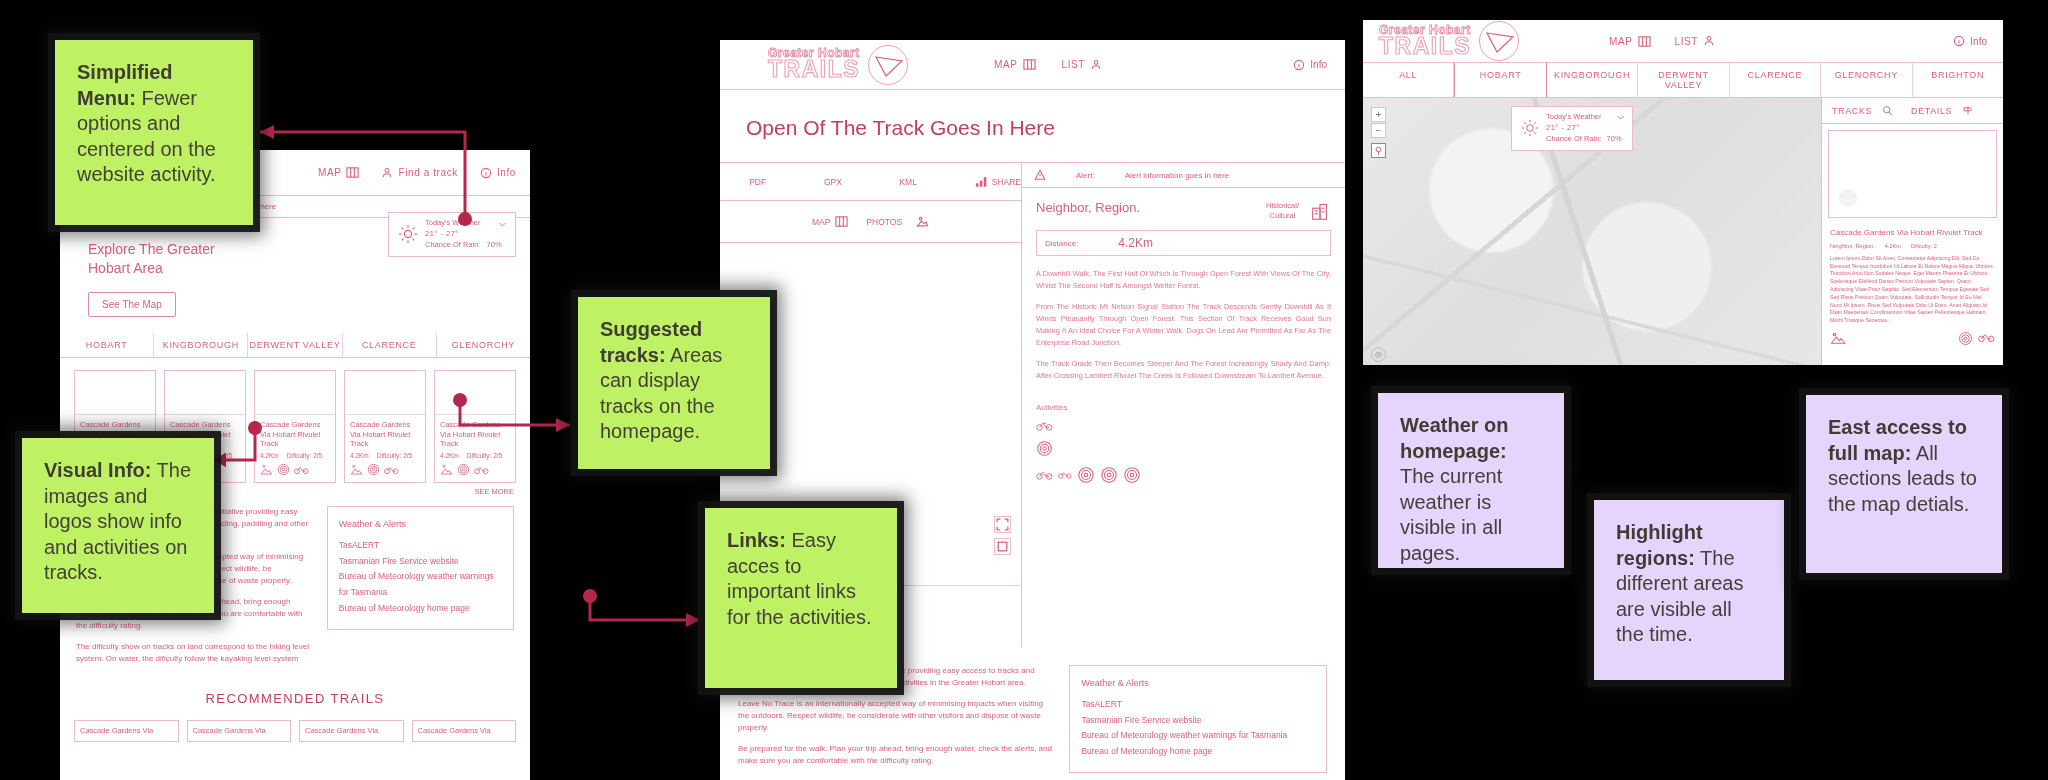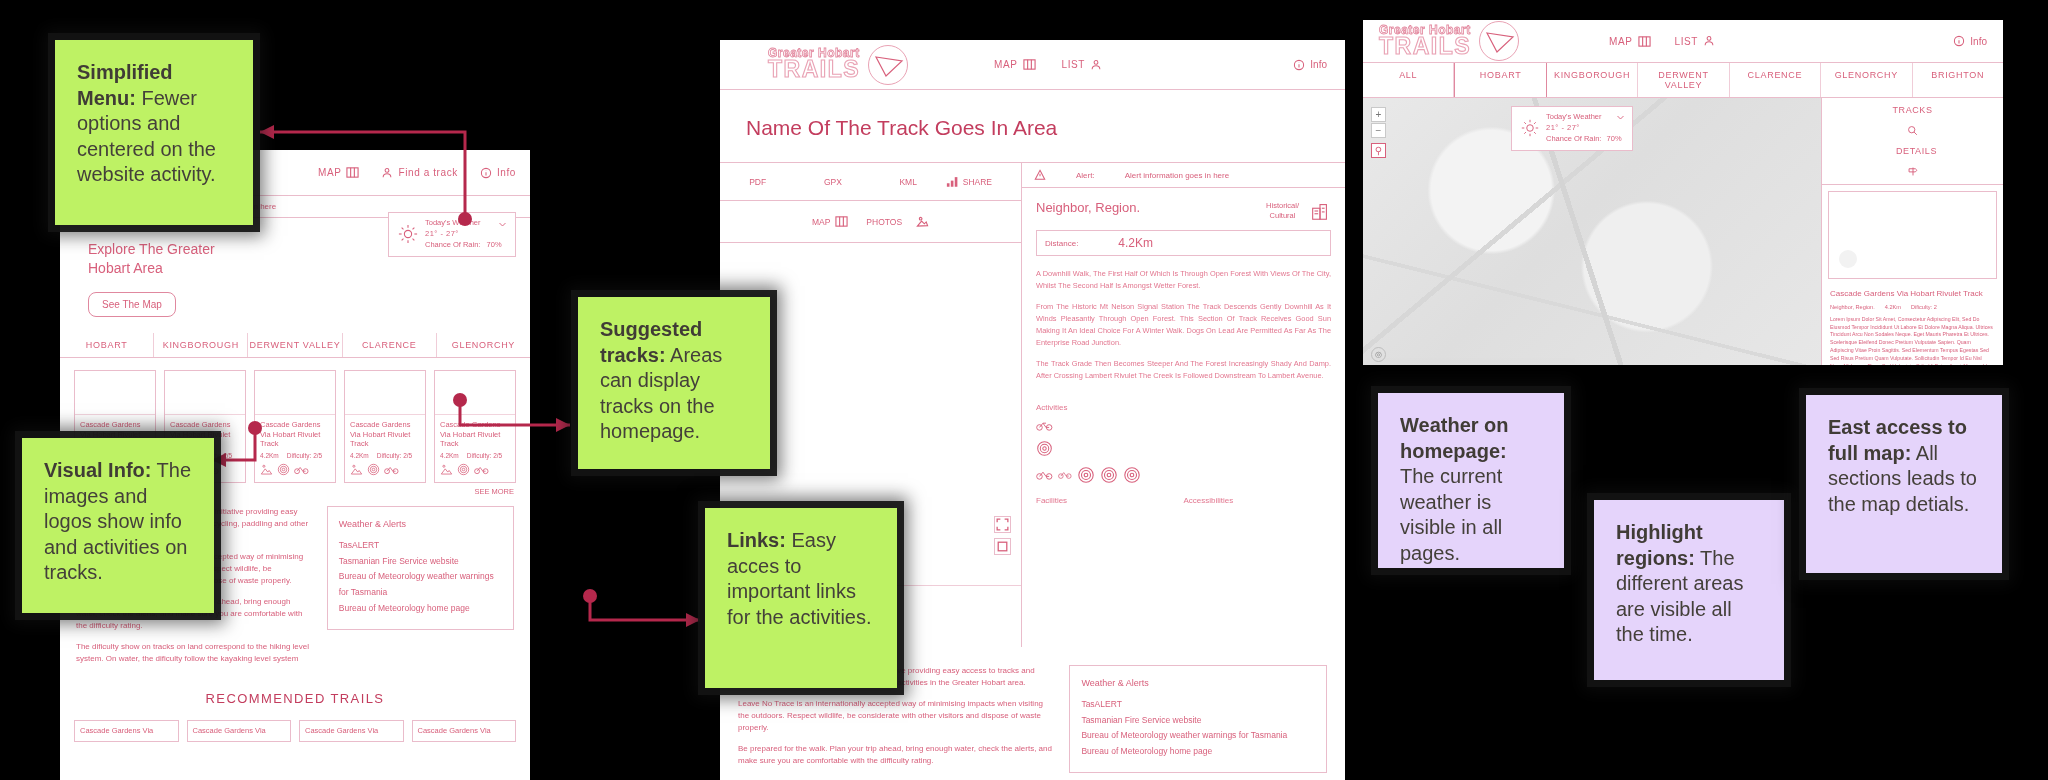--- a/index.html
+++ b/index.html
@@ -70,21 +70,21 @@
   .weather-chip .wtxt { font-size: 7.5px; color: #d8607c; line-height: 1.45; }
   .weather-chip .wtemp { letter-spacing: .5px; }
 
   .track-card { border: 1px solid #eabccb; background: #fff; }
   .card-img { background: #fff; border-bottom: 1px solid #f2d4dd; }
   .card-title { font-size: 7.5px; color: #d8607c; line-height: 1.3; }
   .card-meta { font-size: 6.5px; color: #d8607c; }
 
   .btn-outline {
     border: 1px solid #e0889f; color: #d8607c; background: #fff;
-    border-radius: 8px; font-size: 11px; padding: 7px 16px; display: inline-block;
+    border-radius: 2px; font-size: 11px; padding: 7px 16px; display: inline-block;
   }
 
   .body-copy { font-size: 10.5px; line-height: 1.5; color: #d8607c; }
   .link-box { border: 1px solid #eabccb; background: #fff; }
   .link-title { color: #d8607c; font-size: 12px; }
   .link-item { color: #d8607c; font-size: 8.5px; line-height: 1.85; }
 
   
   .callout {
     position: absolute;
@@ -119,21 +119,21 @@
       linear-gradient(14deg, transparent 0 29%, #d9d9d9 29% 30%, transparent 30%);
   }
   .map-ctl {
     position: absolute; width: 15px; height: 15px; border: 1px solid #c9c9c9;
     background: #fff; color: #777; font-size: 10px; line-height: 13px; text-align: center;
   }
 
   .side-panel { background: #fff; border-left: 1px solid #eabccb; }
   .panel-tabs {
     display: flex; align-items: center; gap: 10px;
-    border-bottom: 1px solid #eabccb; font-size: 9px; color: #d8607c; letter-spacing: .6px; flex-direction: column;
+    border-bottom: 1px solid #eabccb; font-size: 9px; color: #d8607c; letter-spacing: .6px;
   }
   .panel-body-text { font-size: 5.2px; line-height: 1.5; color: #d8607c; }
 
   .forecast-row { display: flex; }
   .fc-col { flex: 1; text-align: center; padding: 8px 0 14px; }
   .fc-col.sel { border: 1px solid #eabccb; }
   .fc-day { font-size: 8.5px; color: #d8607c; line-height: 1.3; }
 
   .detail-field {
     border: 1px solid #eabccb; display: flex; align-items: center; gap: 40px;
@@ -448,30 +448,30 @@
       <div class="nav-right" style="font-size:10px;">
         <svg width="12" height="12" viewBox="0 0 14 14">
             <circle cx="7" cy="7" r="5.4" class="icon-stroke"></circle>
             <line x1="7" y1="4.4" x2="7" y2="4.6" class="icon-stroke"></line>
             <line x1="7" y1="6" x2="7" y2="10" class="icon-stroke"></line>
           </svg>
         <span>Info</span>
       </div>
     </div>
 
-    <div style="padding:26px 0 22px 26px; font-size:21px; color:#c33d5e; border-bottom:1px solid #eabccb;">Name Of The Track Goes In Area</div>
+    <div style="padding:26px 0 22px 26px; font-size:21px; color:#c33d5e; border-bottom:1px solid #eabccb;">Open Of The Track Goes In Here</div>
 
     <div style="display:flex;">
 
       <div style="width:302px; border-right:1px solid #eabccb;">
         <div class="toolrow" id="trackTools">
             <div style="flex: 1 1 0%;">PDF</div>
             <div style="flex: 1 1 0%;">GPX</div>
             <div style="flex: 1 1 0%;">KML</div>
-            <div style="flex: 1 1 0%; display: flex; align-items: center; justify-content: flex-start; gap: 3px;">
+            <div style="flex: 1 1 0%; display: flex; align-items: center; justify-content: flex-end; gap: 3px;">
               <svg width="14" height="13" viewBox="0 0 16 14">
                 <rect x="1" y="9" width="3" height="4" class="icon-fill"></rect>
                 <rect x="5.5" y="6" width="3" height="7" class="icon-fill"></rect>
                 <rect x="10" y="2" width="3" height="11" class="icon-fill"></rect>
               </svg>
               <span>SHARE</span>
             </div>
           </div>
         <div class="toolrow" style="justify-content:center; gap:18px; padding:2px 0;">
           <div style="display:flex; align-items:center; gap:5px;">
@@ -602,24 +602,20 @@
                 <circle cx="10" cy="10" r="2" class="icon-stroke"></circle>
               </svg>
             <svg width="18" height="18" viewBox="0 0 20 20">
                 <circle cx="10" cy="10" r="8" class="icon-stroke"></circle>
                 <circle cx="10" cy="10" r="5" class="icon-stroke"></circle>
                 <circle cx="10" cy="10" r="2" class="icon-stroke"></circle>
               </svg>
           </div>
         </div>
 
-        <div style="display:flex; padding:12px 14px 0;">
-          <div class="sec-label" style="flex:1;">Facilities</div>
-          <div class="sec-label" style="flex:1;">Accessibilities</div>
-        </div>
       </div>
     </div>
 
     <div style="display:flex; gap:16px; padding:18px 18px 0;">
       <div style="flex:1.35;">
         <p class="body-copy" style="font-size:8px;">Greater Hobart Trails is a collaborative initiative providing easy access to tracks and trails for walking, cycling, paddling and other activities in the Greater Hobart area.</p>
         <p class="body-copy" style="font-size:8px; margin-top:9px;">Leave No Trace is an internationally accepted way of minimising impacts when visiting the outdoors. Respect wildlife, be considerate with other visitors and dispose of waste properly.</p>
         <p class="body-copy" style="font-size:8px; margin-top:9px;">Be prepared for the walk. Plan your trip ahead, bring enough water, check the alerts, and make sure you are comfortable with the difficulty rating.</p>
       </div>
       <div class="link-box" style="flex:1; padding:12px 11px; align-self:flex-start;">

